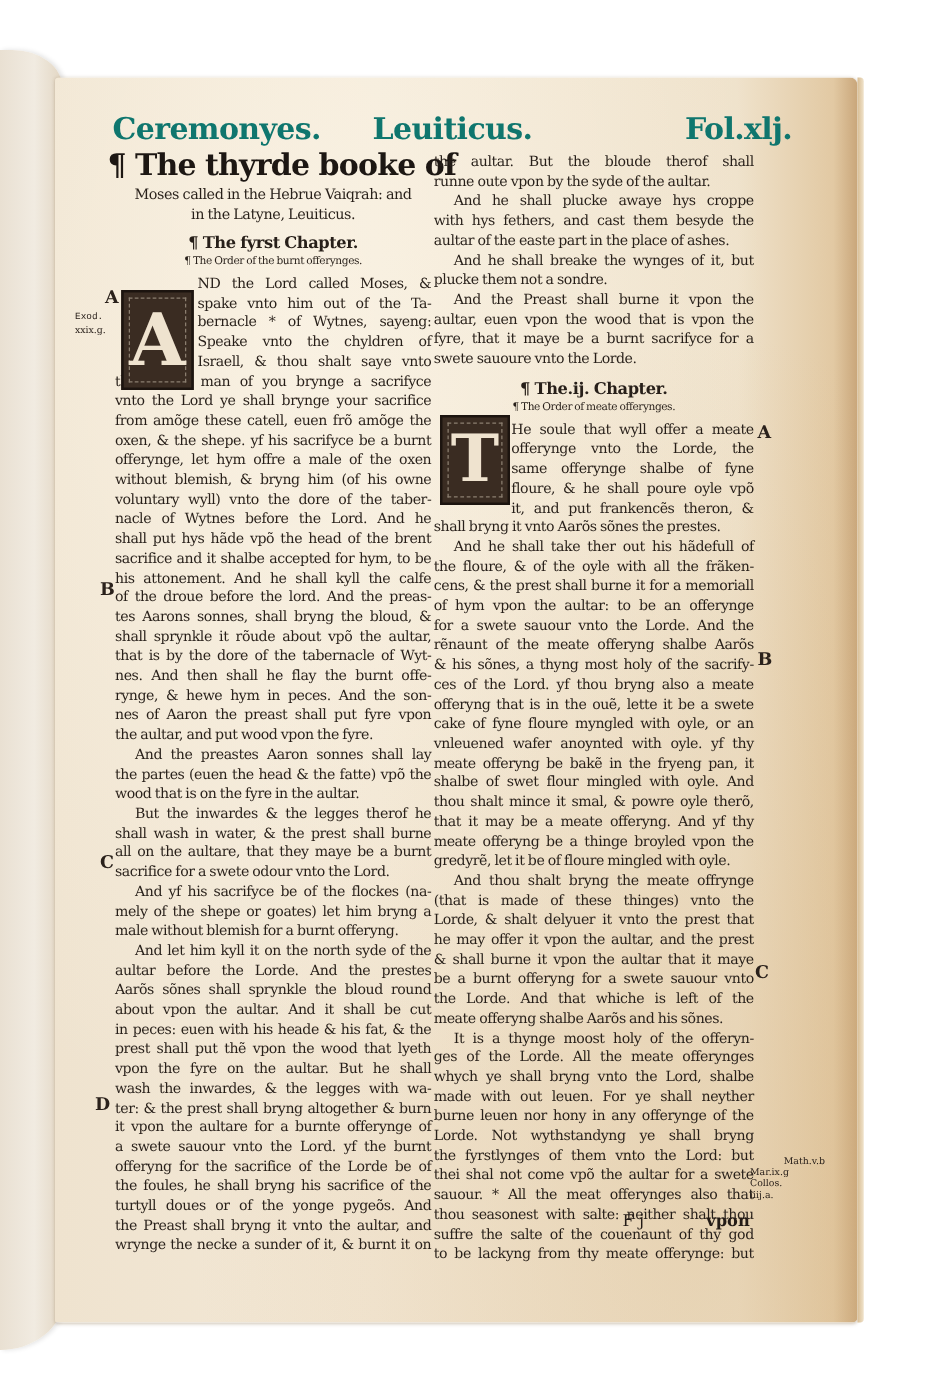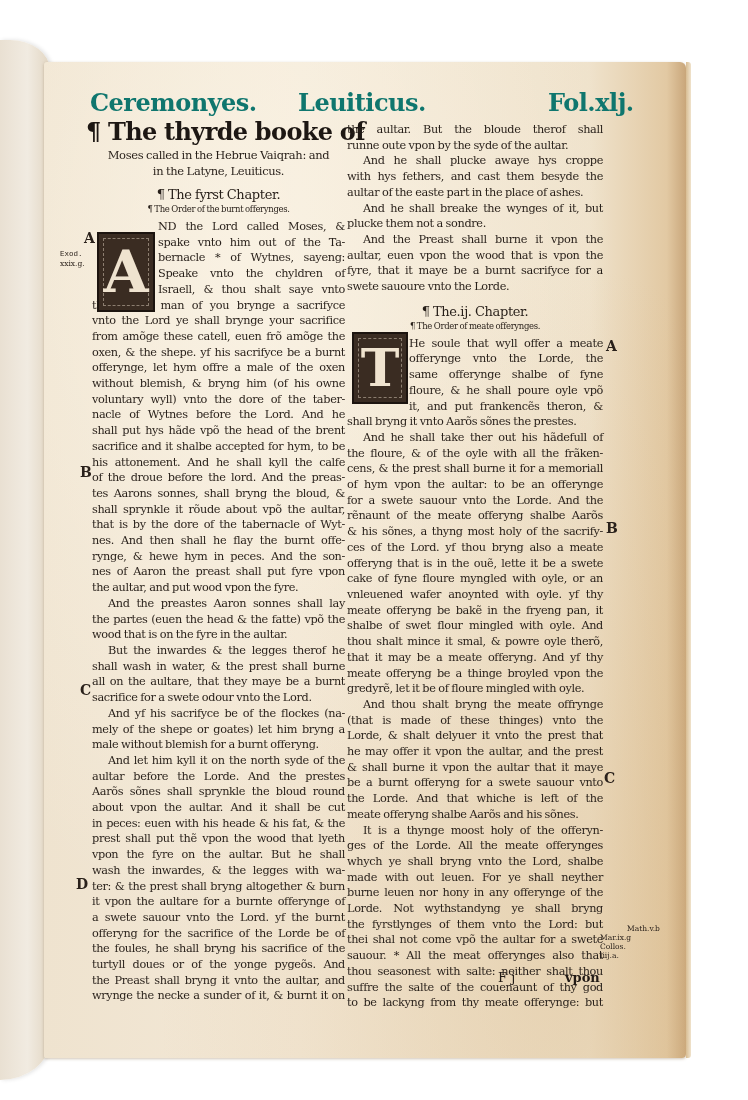--- a/index.html
+++ b/index.html
@@ -48,21 +48,21 @@
     }
     .col-left { left: 92px; top: 118px; width: 253px; }
     .col-right { left: 347px; top: 122px; width: 256px; }
 
     .book-title {
       font-size: 24px; line-height: 28px; font-weight: bold; text-align: center;
       color: #1d1713; letter-spacing: -0.6px; white-space: nowrap;
       margin-left: -6px;
     }
     .book-subtitle { font-size: 11.5px; line-height: 14px; text-align: center; margin-top: 2px; }
-    .chapter-head { font-size: 13px; font-weight: normal; text-align: center; margin-top: 9px; line-height: 16px; }
+    .chapter-head { font-size: 13px; font-weight: bold; text-align: center; margin-top: 9px; line-height: 16px; }
     .chapter-sub { font-size: 8.5px; text-align: center; line-height: 12px; margin-bottom: 4px; }
 
     .line { display: block; white-space: nowrap; overflow: visible; text-align: justify; text-align-last: justify; }
     .line.last { text-align-last: left; }
     .line.indent { padding-left: 16px; }
     .line.dropped { padding-left: 66px; }
     .line.dropped-r { padding-left: 62px; }
 
     .dropcap {
       position: absolute; width: 58px; height: 80px;

